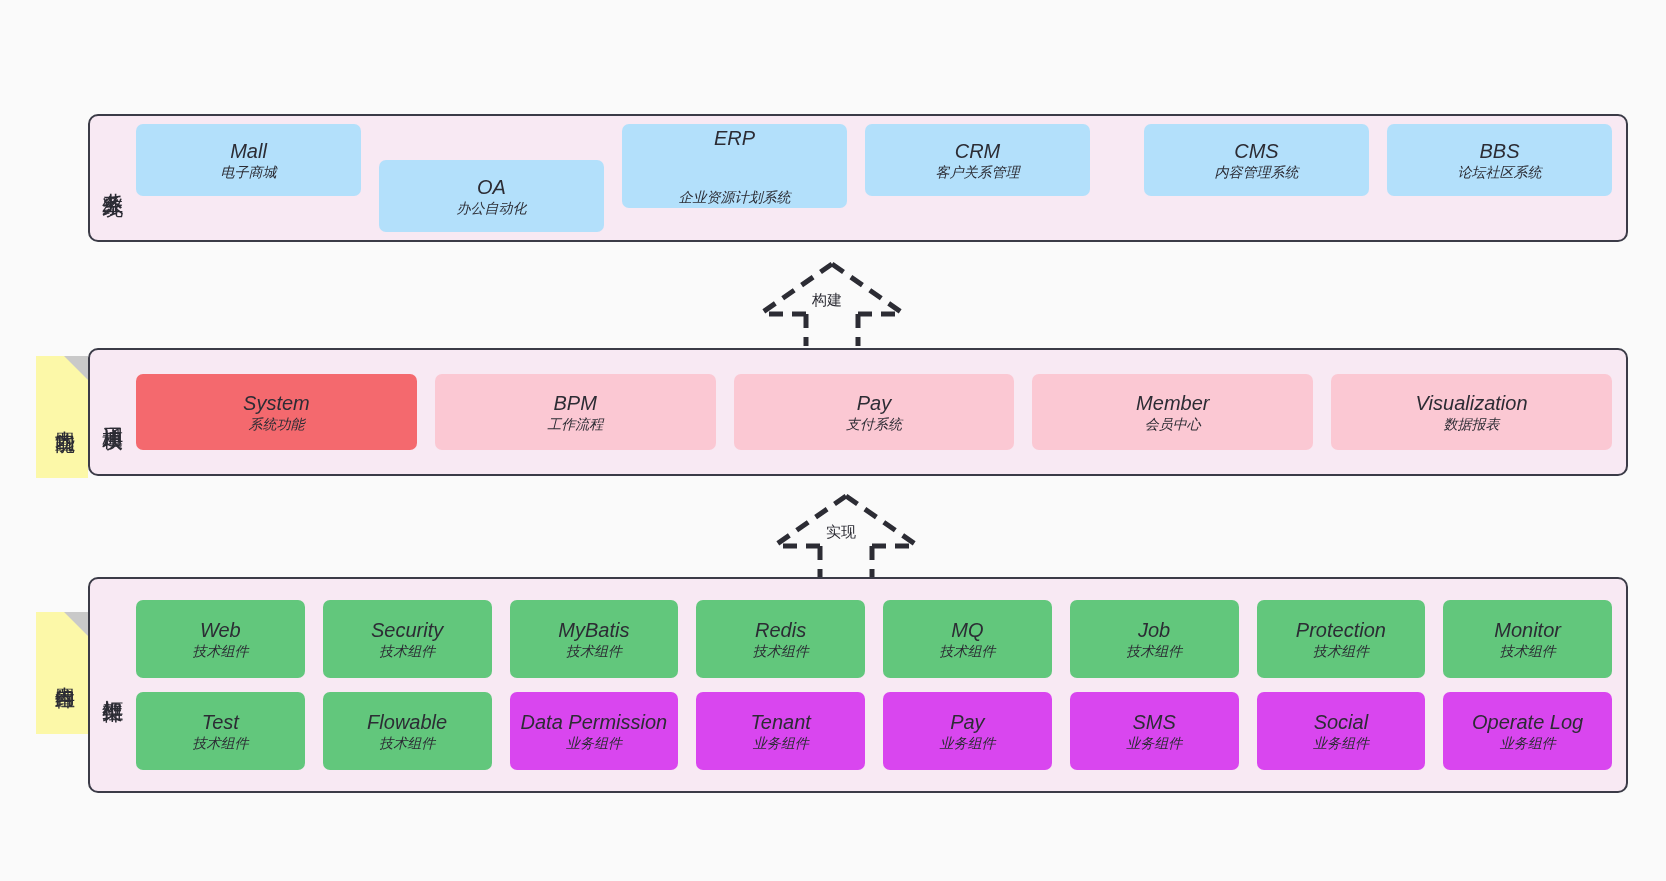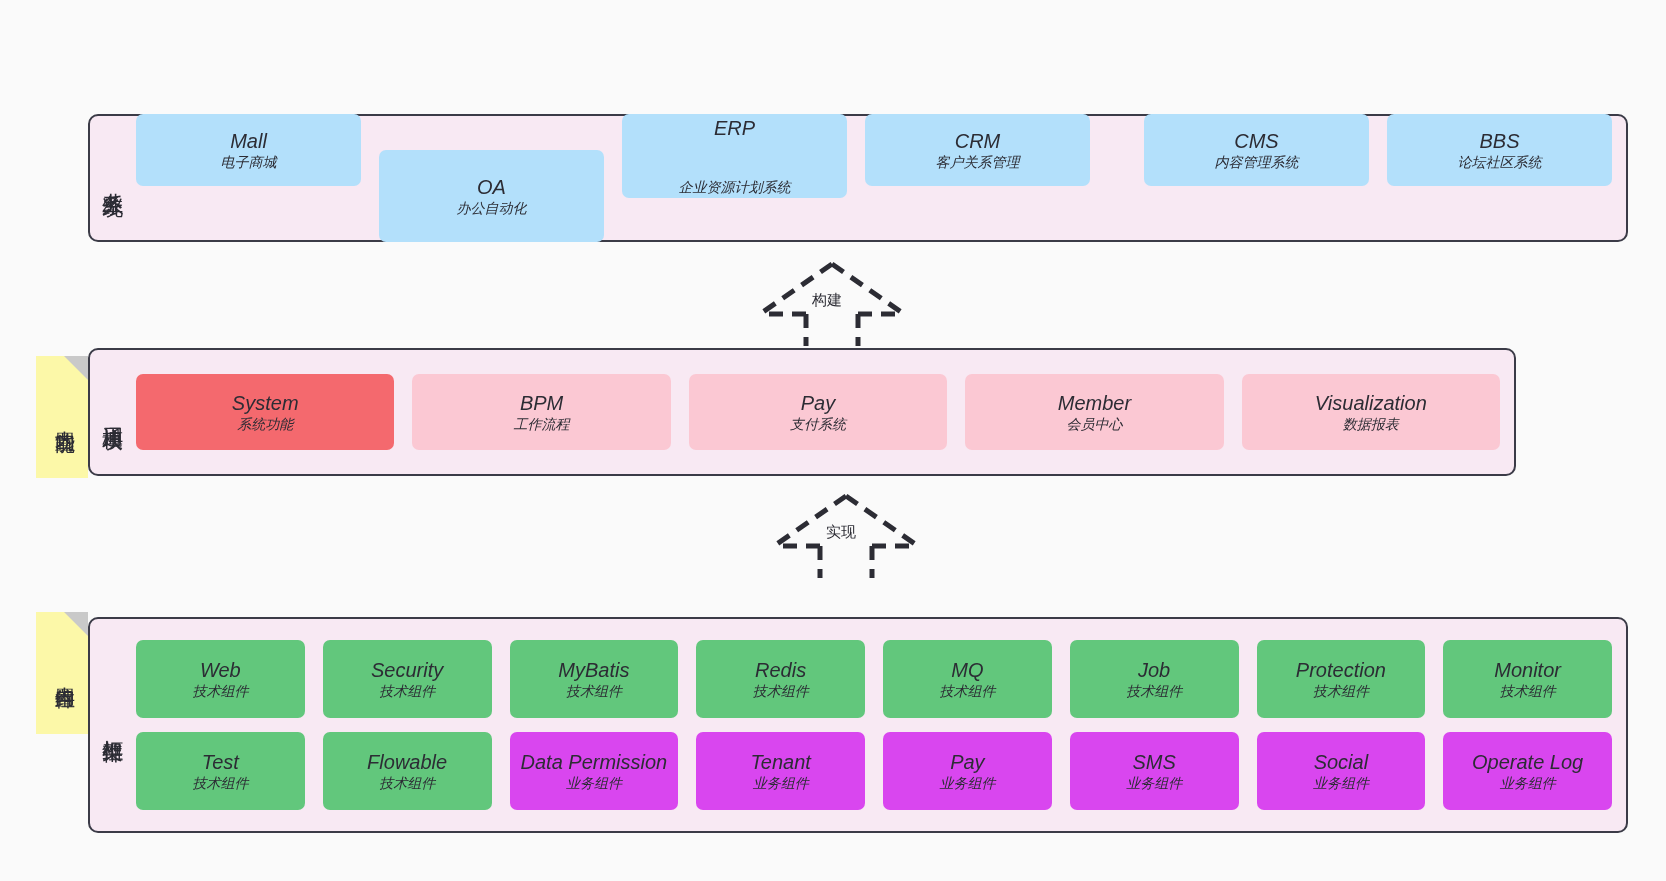--- a/index.html
+++ b/index.html
@@ -129,21 +129,21 @@
 <div id="canvas">
 
   <div class="layer" style="left:88px; top:114px; width:1540px; height:128px;">
     <div class="layer-title">业务系统</div>
     <div class="layer-body">
       <div class="row">
         <div class="card c-blue" style="height:72px;">
           <div class="t1">Mall</div>
           <div class="t2">电子商城</div>
         </div>
-        <div class="card c-blue" style="height:92px;margin-top:36px;">
+        <div class="card c-blue" style="height:72px;margin-top:36px;">
           <div class="t1">OA</div>
           <div class="t2">办公自动化</div>
         </div>
         <div class="card c-blue" style="height:84px;gap:39px;">
           <div class="t1">ERP</div>
           <div class="t2">企业资源计划系统</div>
         </div>
         <div class="card c-blue" style="height:72px;">
           <div class="t1">CRM</div>
           <div class="t2">客户关系管理</div>
@@ -164,21 +164,21 @@
     <path d="M80 6 L152 56 M80 6 L8 56" fill="none" stroke="#2c2c34" stroke-width="5" stroke-dasharray="14,9" stroke-linecap="butt"></path>
     <path d="M54 56 L54 88 M106 56 L106 88 M54 56 L8 56 M106 56 L152 56" fill="none" stroke="#2c2c34" stroke-width="5" stroke-dasharray="14,9"></path>
   </svg>
   <div class="gen-label" style="left:812px; top:291px;">构建</div>
 
   <div class="note" style="left:36px; top:356px; width:52px; height:122px;">
     <span>内置功能</span>
     <span class="note-fold"></span>
   </div>
 
-  <div class="layer" style="left:88px; top:348px; width:1428px; height:128px;">
+  <div class="layer" style="left:88px; top:348px; width:1540px; height:128px;">
     <div class="layer-title">通用模块</div>
     <div class="layer-body">
       <div class="row">
         <div class="card c-red" style="height:76px;">
           <div class="t1">System</div>
           <div class="t2">系统功能</div>
         </div>
         <div class="card c-pink" style="height:76px;">
           <div class="t1">BPM</div>
           <div class="t2">工作流程</div>
@@ -203,21 +203,21 @@
     <path d="M80 6 L152 56 M80 6 L8 56" fill="none" stroke="#2c2c34" stroke-width="5" stroke-dasharray="14,9" stroke-linecap="butt"></path>
     <path d="M54 56 L54 88 M106 56 L106 88 M54 56 L8 56 M106 56 L152 56" fill="none" stroke="#2c2c34" stroke-width="5" stroke-dasharray="14,9"></path>
   </svg>
   <div class="gen-label" style="left:826px; top:523px;">实现</div>
 
   <div class="note" style="left:36px; top:612px; width:52px; height:122px;">
     <span>内置组件</span>
     <span class="note-fold"></span>
   </div>
 
-  <div class="layer" style="left:88px; top:577px; width:1540px; height:216px;margin-top:40px;">
+  <div class="layer" style="left:88px; top:577px; width:1540px; height:216px;">
     <div class="layer-title">框架组件</div>
     <div class="layer-body">
 
       <div class="row">
         <div class="card c-green" style="height:78px;">
           <div class="t1">Web</div>
           <div class="t2">技术组件</div>
         </div>
         <div class="card c-green" style="height:78px;">
           <div class="t1">Security</div>

